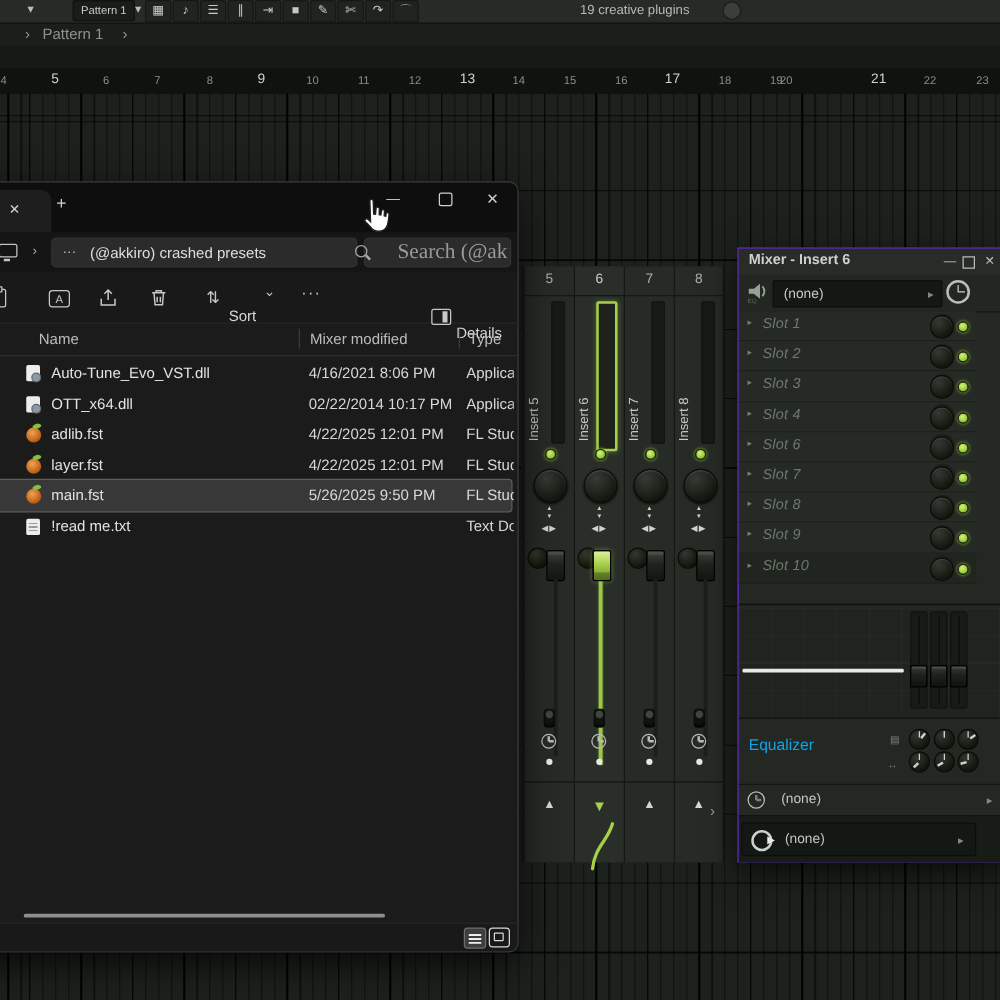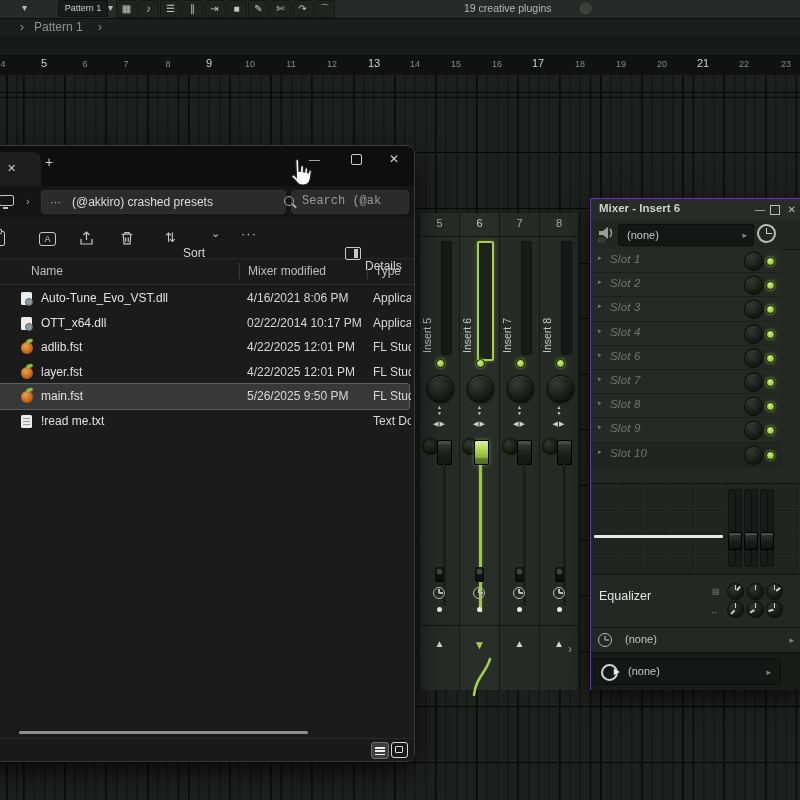--- a/index.html
+++ b/index.html
@@ -34,22 +34,22 @@
       border-radius:8px;box-shadow:0 10px 30px rgba(0,0,0,.7);overflow:hidden;}
   #tabbar{left:0;top:0;width:443px;height:40px;background:#0e0e0e;}
   #tab{left:0;top:6px;width:70px;height:34px;background:#1e1e1e;border-radius:8px 8px 0 0;}
   .wc{color:#cfcfcf;font-size:11px;line-height:14px;text-align:center;}
   #win-max{width:9px;height:9px;border:1px solid #cfcfcf;border-radius:2px;}
   #addr-row{left:0;top:40px;width:443px;height:32px;background:#151515;}
   .field{background:#2b2b2b;border-radius:4px;border:1px solid #333;}
   #addr-field{left:70px;top:4px;width:243px;height:22px;}
   #addr-path{color:#dedede;font-size:12px;line-height:22px;}
   #search-field{left:320px;top:4px;width:116px;height:22px;}
-  #search-input{position:absolute;left:2px;top:0;width:92px;height:20px;background:transparent;border:none;outline:none;
-      color:#9a9a9a;font-size:12px;font-family:Liberation Mono, monospace;padding:0 0 0 8px;}
+  #search-input{position:absolute;left:18px;top:0;width:92px;height:20px;background:transparent;border:none;outline:none;
+      color:#9a9a9a;font-size:17px;font-family:Liberation Serif, serif;padding:0 0 0 8px;}
   #search-input::placeholder{color:#9a9a9a;opacity:1;}
   .mag{width:8px;height:8px;border:1.5px solid #a8a8a8;border-radius:50%;position:relative;}
   .mag::after{content:"";position:absolute;width:5px;height:1.5px;background:#a8a8a8;right:-4px;bottom:-1px;transform:rotate(45deg);}
   #monitor{width:13px;height:9px;border:1.5px solid #c4c4c4;border-radius:2px;position:relative;}
   #monitor::after{content:"";position:absolute;left:3px;bottom:-4px;width:5px;height:2px;background:#c4c4c4;}
   #cmdbar{left:0;top:72px;width:443px;height:40px;background:#191919;border-bottom:1px solid #262626;}
   .tico{color:#c8c8c8;}
   .tlabel{color:#d6d6d6;font-size:12px;line-height:40px;}
   #rename-ico{width:15px;height:12px;border:1.2px solid #c8c8c8;border-radius:3px;color:#c8c8c8;
       font-size:9px;text-align:center;line-height:12px;}
@@ -149,21 +149,21 @@
       background:radial-gradient(circle at 40% 35%, #d9f07d, #97cc3e 60%, #5d8520);box-shadow:0 0 3px #97cc3e;}
   #eqgraph{left:0;top:284px;width:100%;height:91px;background:#1f241f;border-top:1px solid #0e110e;
       background-image:repeating-linear-gradient(90deg, rgba(255,255,255,.025) 0 1px, transparent 1px 26px),
                        repeating-linear-gradient(0deg, rgba(255,255,255,.025) 0 1px, transparent 1px 22px);}
   #eqline{position:absolute;left:3px;top:51px;width:129px;height:2.5px;background:#e6eae6;border-radius:1px;}
   .vslider{position:absolute;top:5px;width:12px;height:76px;background:#171b17;border:1px solid #101310;border-radius:2px;}
   .vslider::before{content:"";position:absolute;left:calc(50% - .5px);top:2px;bottom:2px;width:1px;background:#0b0e0b;}
   .vhandle{position:absolute;left:-1px;top:42px;width:12px;height:16px;background:linear-gradient(#363c36,#1d211d 45%,#101310);
       border:1px solid #000;border-radius:2px;box-shadow:inset 0 2px 0 rgba(255,255,255,.1);}
   #eqrow{left:0;top:375px;width:100%;height:53px;background:#232823;border-top:1px solid #0e110e;}
-  #eq-label{position:absolute;left:8px;top:14px;color:#e5e5e5;font-size:12.5px;}
+  #eq-label{position:absolute;left:8px;top:14px;color:#0ea5e9;font-size:12.5px;}
   .eqknob{position:absolute;width:15px;height:15px;border-radius:50%;
       background:radial-gradient(circle at 35% 28%, #30362f, #11150c 75%);border:1px solid #0a0d0a;}
   .eqknob::after{content:"";position:absolute;left:calc(50% - .8px);top:1px;width:1.6px;height:5px;background:#cdd1cd;
       transform-origin:50% 6px;}
   .eqico{position:absolute;color:#7c847c;font-size:8px;}
   .mwrow{left:0;width:100%;background:#232823;}
   #timerow{top:428px;height:25px;border-top:1px solid #141814;}
   #timeclock{position:absolute;left:7px;top:5px;width:12px;height:12px;border-width:1.6px;color:#79817\9;color:#798179;}
   #outrow{top:453px;height:37px;background:#171c17;border-top:1px solid #101410;}
   #outfield{position:absolute;left:2px;top:5px;width:186px;height:25px;background:#141814;border:1px solid #0b0e0b;border-radius:3px;}
@@ -217,21 +217,21 @@
   <span class="bar-num" style="left:235px">10</span>
   <span class="bar-num" style="left:276px">11</span>
   <span class="bar-num" style="left:317px">12</span>
   <span class="bar-num big" style="left:359px">13</span>
   <span class="bar-num" style="left:400px">14</span>
   <span class="bar-num" style="left:441px">15</span>
   <span class="bar-num" style="left:482px">16</span>
   <span class="bar-num big" style="left:523px">17</span>
   <span class="bar-num" style="left:565px">18</span>
   <span class="bar-num" style="left:606px">19</span>
-  <span class="bar-num" style="left:647px">20</span>
+  <span class="bar-num" style="left:614px">20</span>
   <span class="bar-num big" style="left:688px">21</span>
   <span class="bar-num" style="left:729px">22</span>
   <span class="bar-num" style="left:771px">23</span>
 </div>
 
 <div id="grid" class="abs"></div>
 
 <div id="strips" class="abs">
 
   <div class="strip" style="left:3px">

